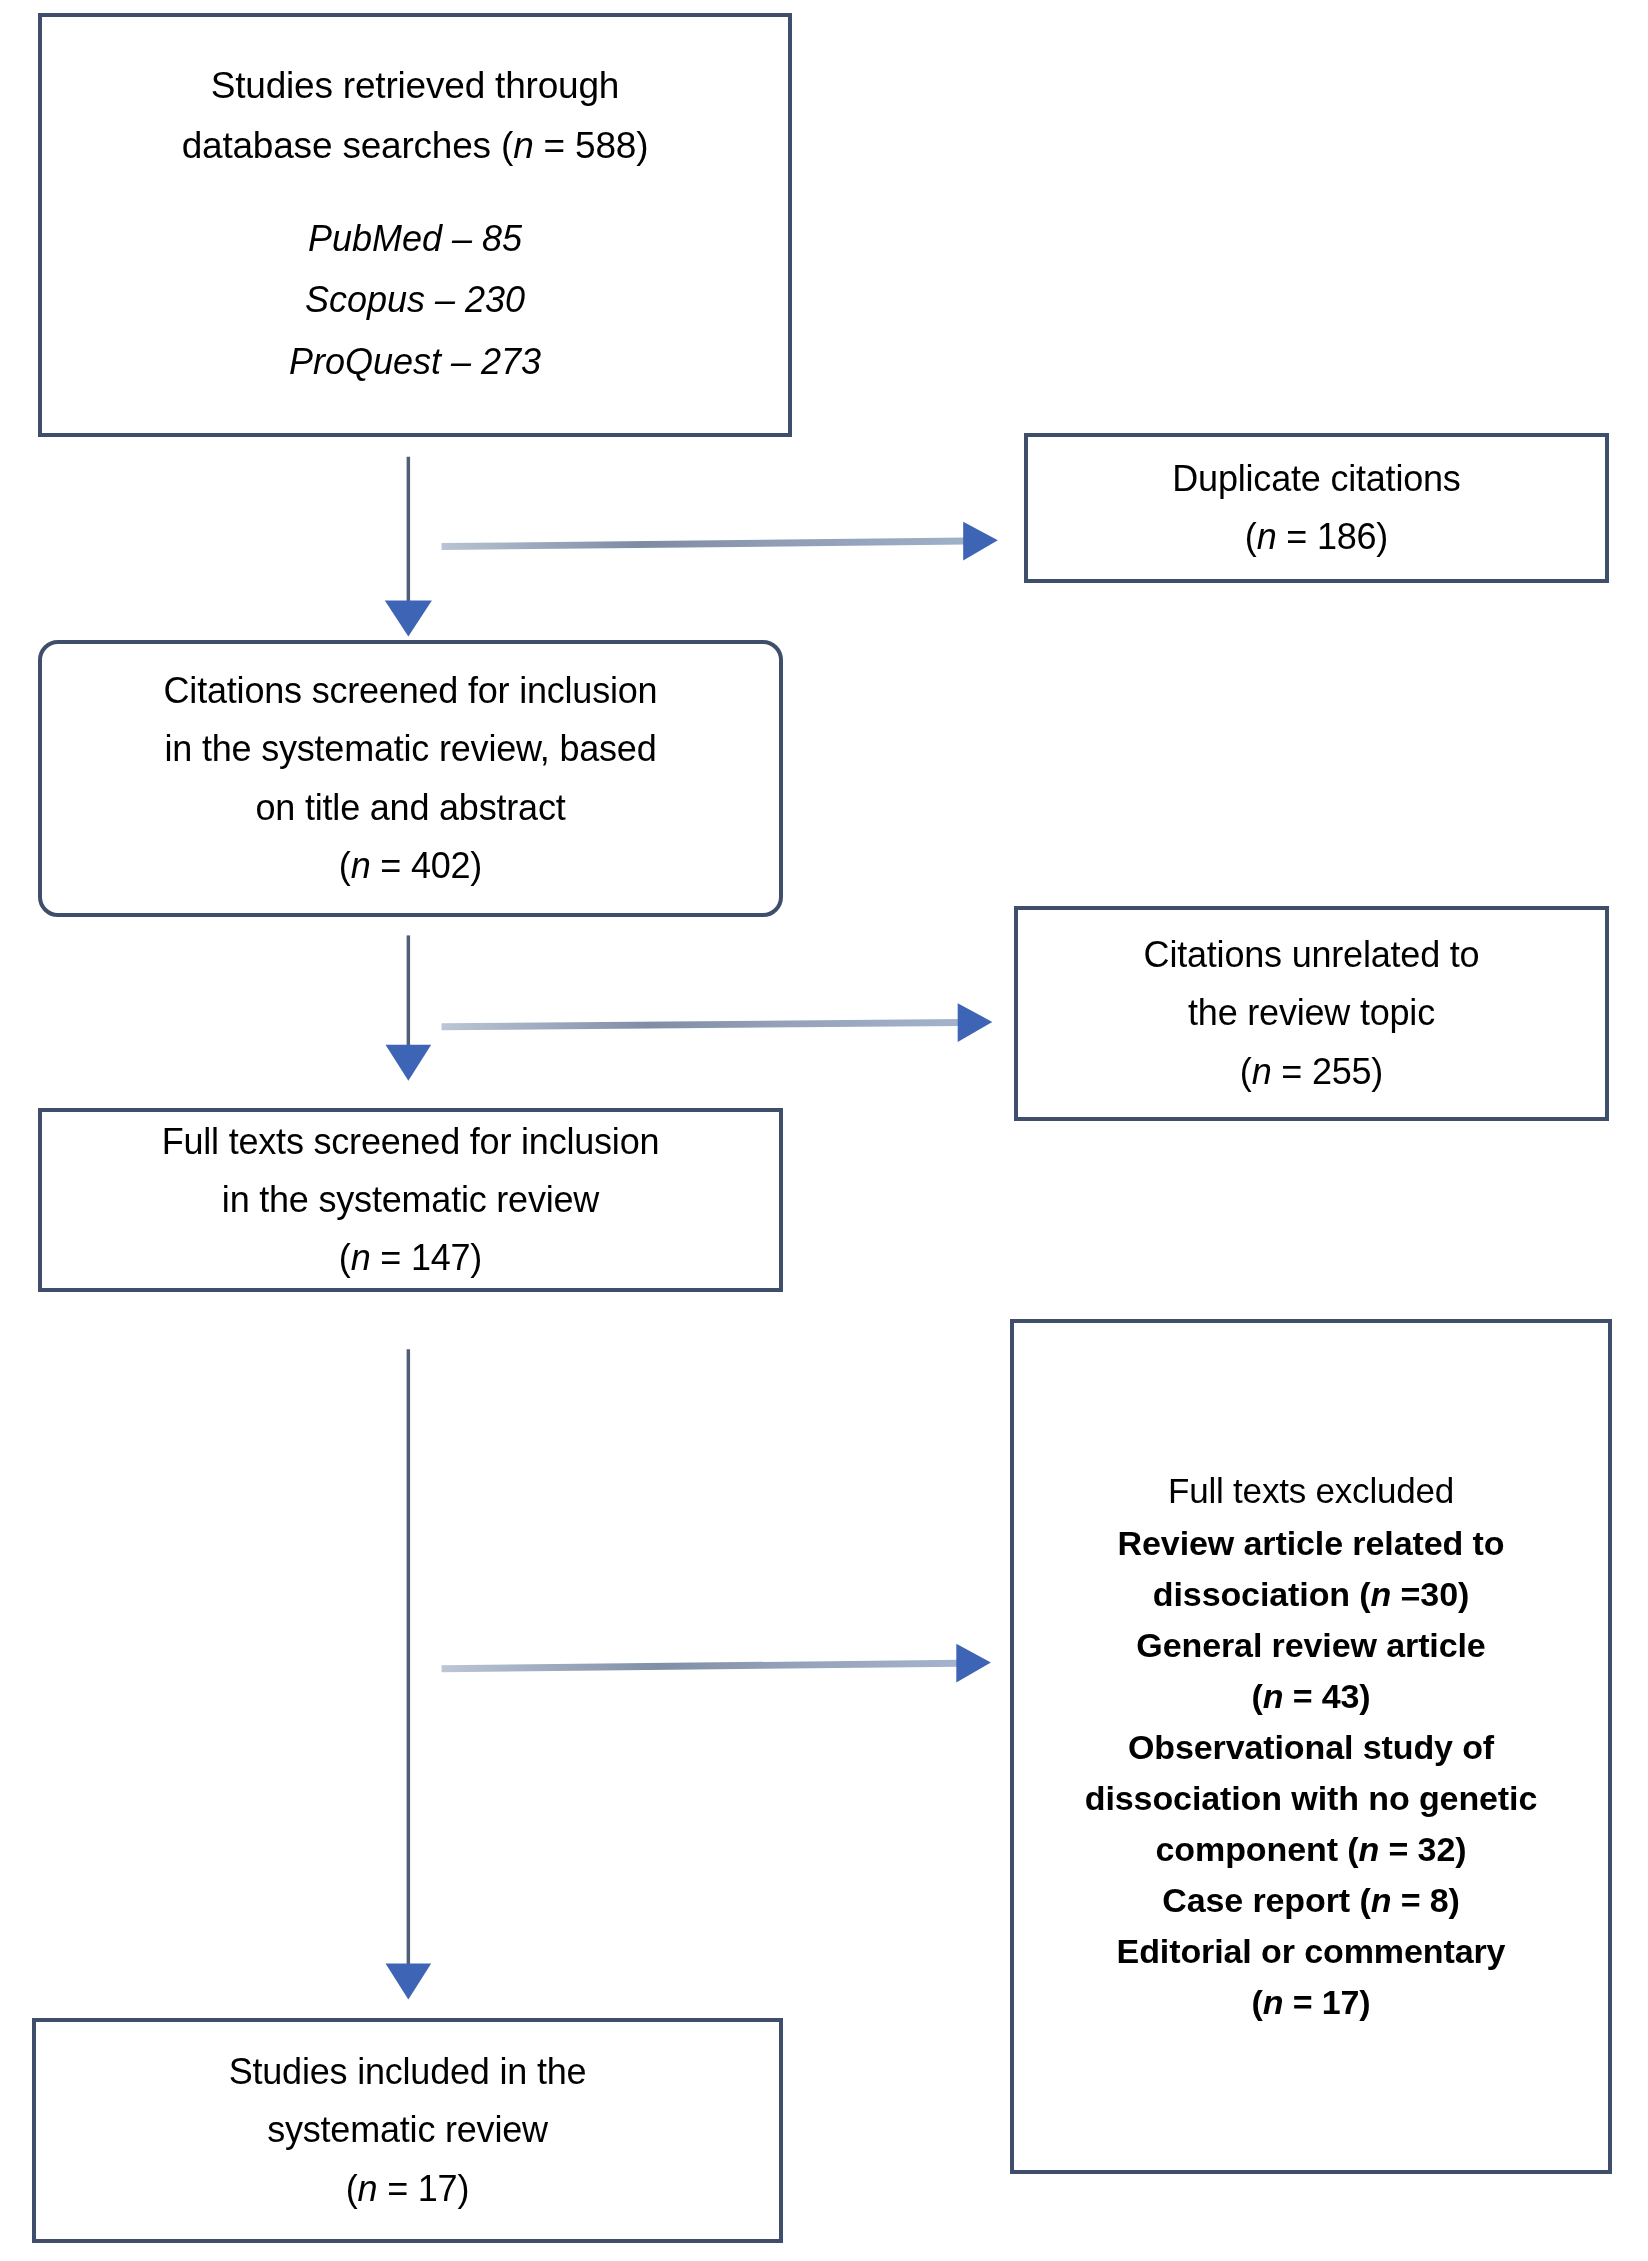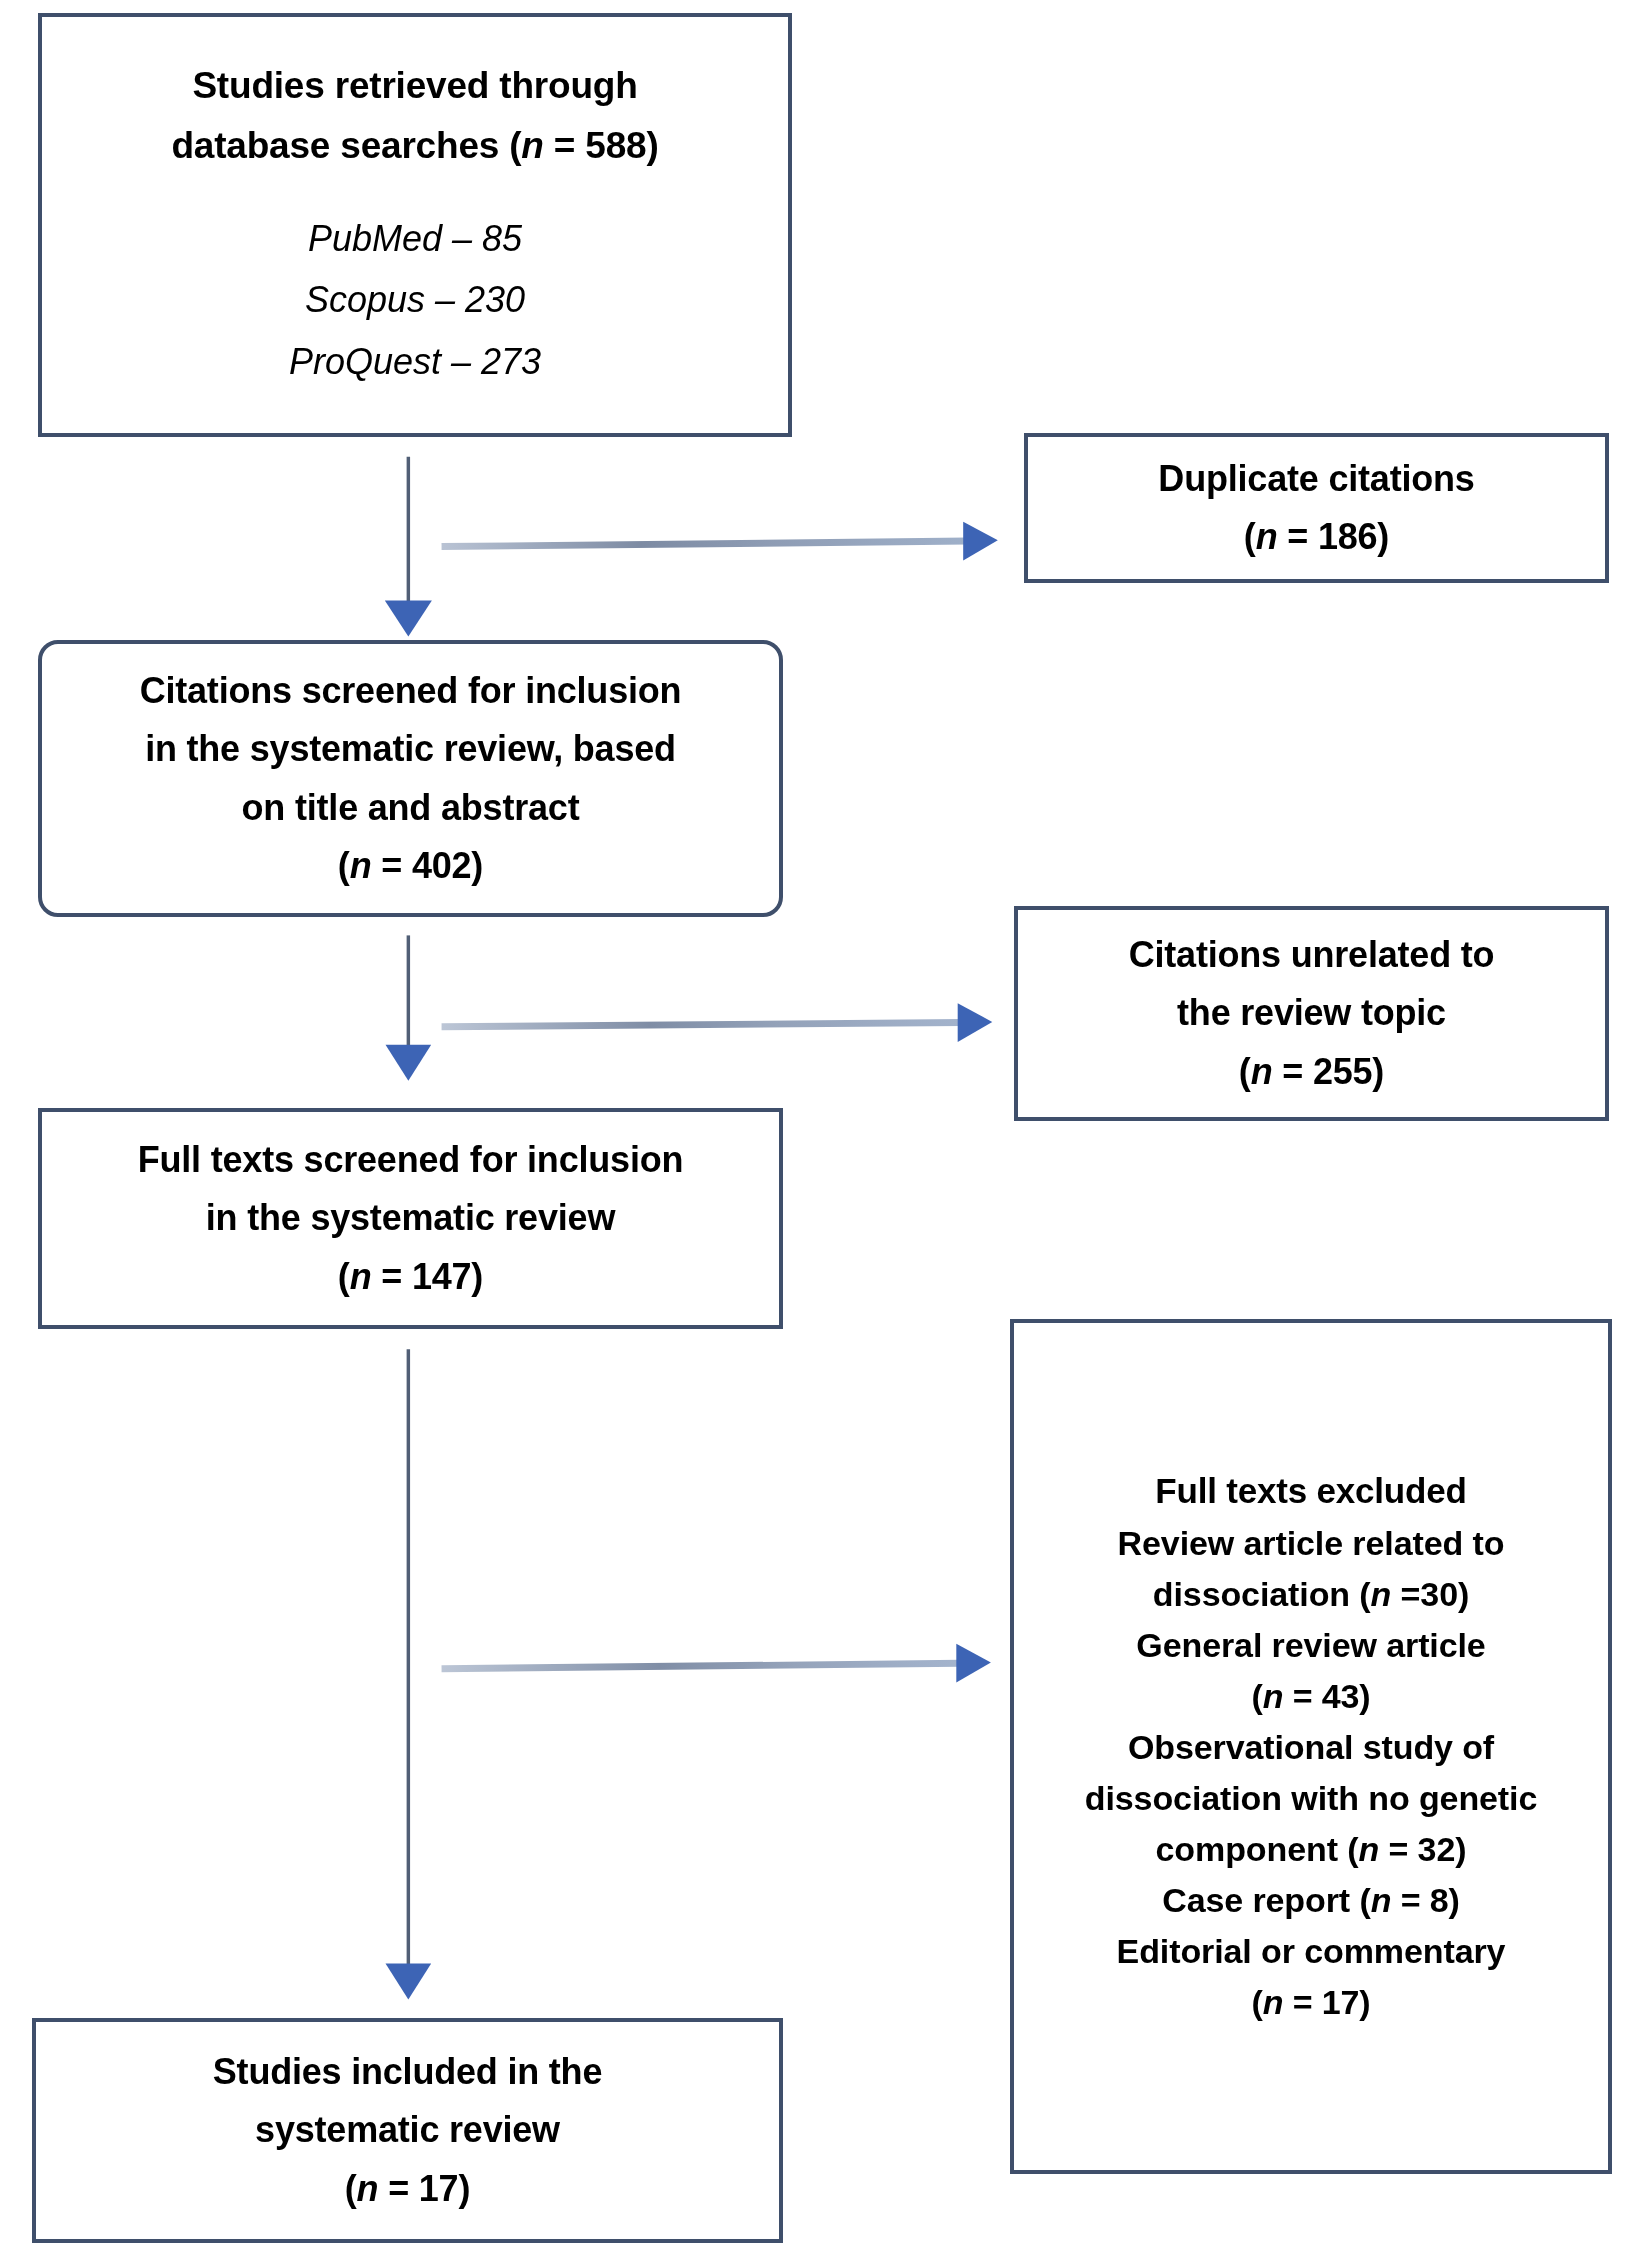--- a/index.html
+++ b/index.html
@@ -38,21 +38,21 @@
     text-align: center;
     color: #000000;
     padding: 7px 18px;
   }
   .line {
     display: block;
     width: 100%;
     white-space: nowrap;
   }
   .bold {
-    font-weight: bold;
+    font-weight: normal;
     font-size: 36px;
     line-height: 1.62;
     letter-spacing: -0.2px;
   }
   .plainline {
     font-weight: bold;
     font-size: 35px;
     line-height: 1.56;
     letter-spacing: -0.1px;
   }
@@ -64,21 +64,21 @@
   }
   .spacer-gap {
     height: 32px;
   }
 
   
   #node-retrieved     { left: 38px;   top: 12.5px;   width: 754px; height: 424px; }
   #node-duplicates    { left: 1024px; top: 433px;  width: 585px;  height: 150px; }
   #node-screened      { left: 38px;   top: 640px;  width: 745px; height: 277px; border-radius: 20px; }
   #node-unrelated     { left: 1014px; top: 906px; width: 595px;  height: 215px; }
-  #node-fulltext      { left: 38px;   top: 1108px; width: 745px; height: 221px; }
+  #node-fulltext      { left: 38px;   top: 1108px; width: 745px; height: 184px; }
   #node-excluded      { left: 1010px; top: 1319px; width: 602px;  height: 855px; }
   #node-included      { left: 32px;   top: 2018px; width: 751px; height: 225px; }
 
   #node-retrieved .bold      { font-size: 37px; }
   #node-excluded .bold       { font-size: 35px; line-height: 1.5; }
   #node-excluded .plainline  { font-size: 34px; line-height: 1.5; }
 </style>
 </head>
 <body>
 

